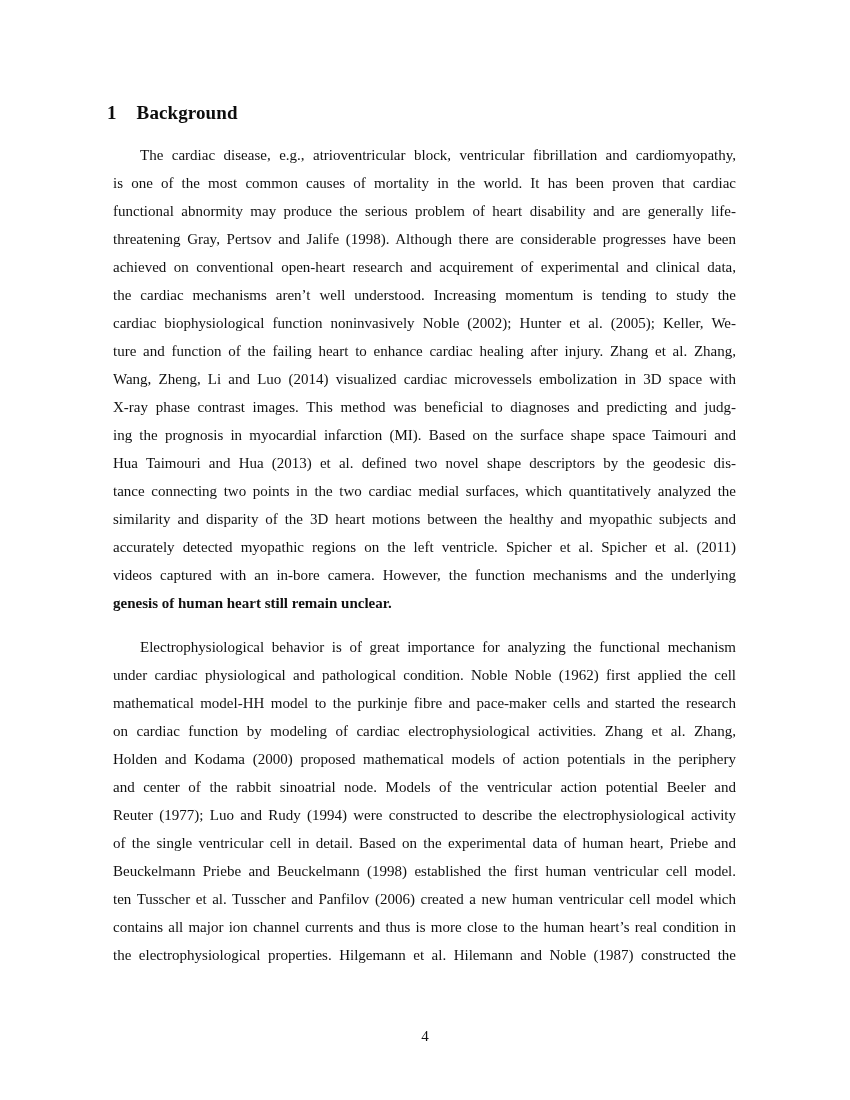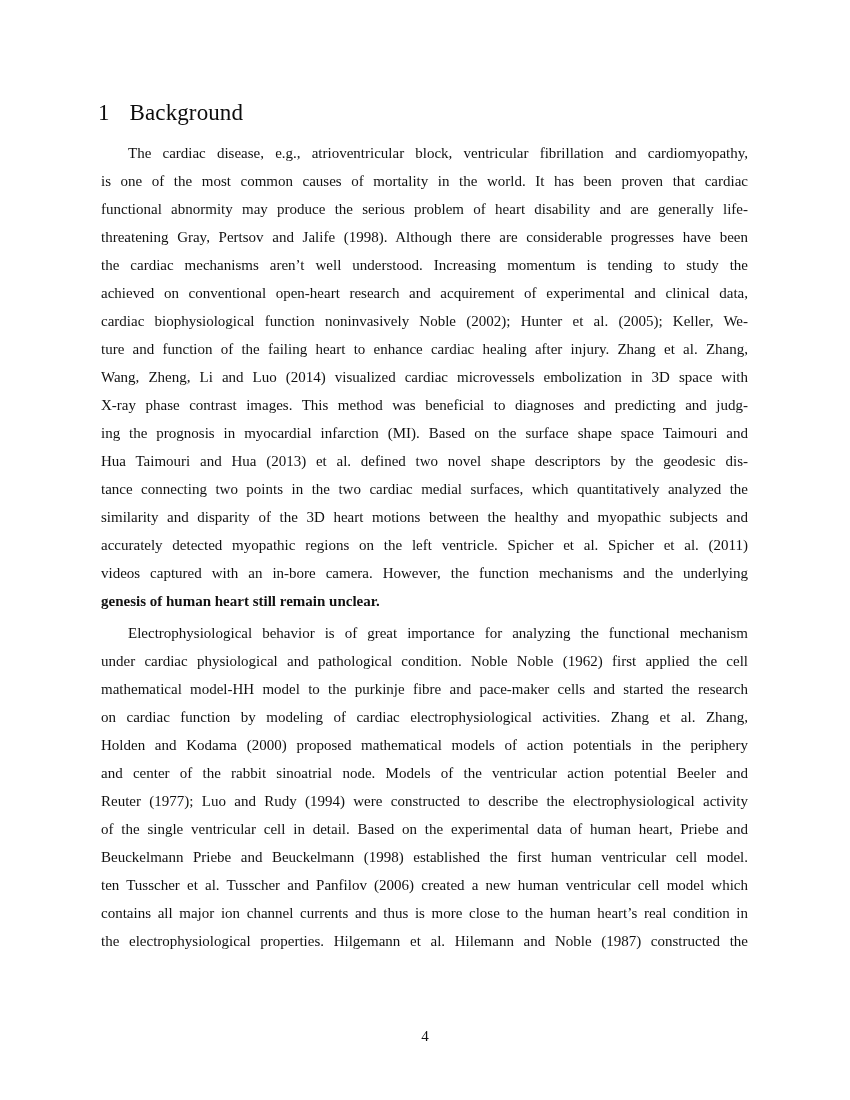--- a/index.html
+++ b/index.html
@@ -16,33 +16,33 @@
     color: #111111;
     overflow: hidden;
   }
   .content {
     position: absolute;
     left: 97px;
     top: 101px;
     width: 655px;
   }
   .section-heading {
-    font-size: 23px;
-    font-weight: normal;
+    font-size: 19px;
+    font-weight: bold;
     line-height: 24px;
-    margin: 0 0 14px 1px;
+    margin: 0 0 14px 10px;
     color: #0d0d0d;
     letter-spacing: 0.1px;
   }
   .section-heading .sec-number {
     display: inline-block;
     margin-right: 20px;
   }
   .paragraph {
-    margin: 4px;
+    margin: 16px;
   }
   .line {
     font-size: 15px;
     line-height: 28px;
     height: 28px;
     overflow: hidden;
     text-align: justify;
     text-align-last: justify;
     white-space: normal;
   }
@@ -69,22 +69,22 @@
 
 <div class="page">
   <div class="content">
     <h1 class="section-heading"><span class="sec-number">1</span><span class="sec-title">Background</span></h1>
     <div>
         <div class="paragraph">
           <div class="line first">The cardiac disease, e.g., atrioventricular block, ventricular fibrillation and cardiomyopathy,</div>
           <div class="line">is one of the most common causes of mortality in the world. It has been proven that cardiac</div>
           <div class="line">functional abnormity may produce the serious problem of heart disability and are generally life-</div>
           <div class="line">threatening Gray, Pertsov and Jalife (1998). Although there are considerable progresses have been</div>
+          <div class="line">achieved on conventional open-heart research and acquirement of experimental and clinical data,</div>
           <div class="line">the cardiac mechanisms aren’t well understood. Increasing momentum is tending to study the</div>
-          <div class="line">achieved on conventional open-heart research and acquirement of experimental and clinical data,</div>
           <div class="line">cardiac biophysiological function noninvasively Noble (2002); Hunter et al. (2005); Keller, We-</div>
           <div class="line">ture and function of the failing heart to enhance cardiac healing after injury. Zhang et al. Zhang,</div>
           <div class="line">Wang, Zheng, Li and Luo (2014) visualized cardiac microvessels embolization in 3D space with</div>
           <div class="line">X-ray phase contrast images. This method was beneficial to diagnoses and predicting and judg-</div>
           <div class="line">ing the prognosis in myocardial infarction (MI). Based on the surface shape space Taimouri and</div>
           <div class="line">Hua Taimouri and Hua (2013) et al. defined two novel shape descriptors by the geodesic dis-</div>
           <div class="line">tance connecting two points in the two cardiac medial surfaces, which quantitatively analyzed the</div>
           <div class="line">similarity and disparity of the 3D heart motions between the healthy and myopathic subjects and</div>
           <div class="line">accurately detected myopathic regions on the left ventricle. Spicher et al. Spicher et al. (2011)</div>
           <div class="line">videos captured with an in-bore camera. However, the function mechanisms and the underlying</div>

